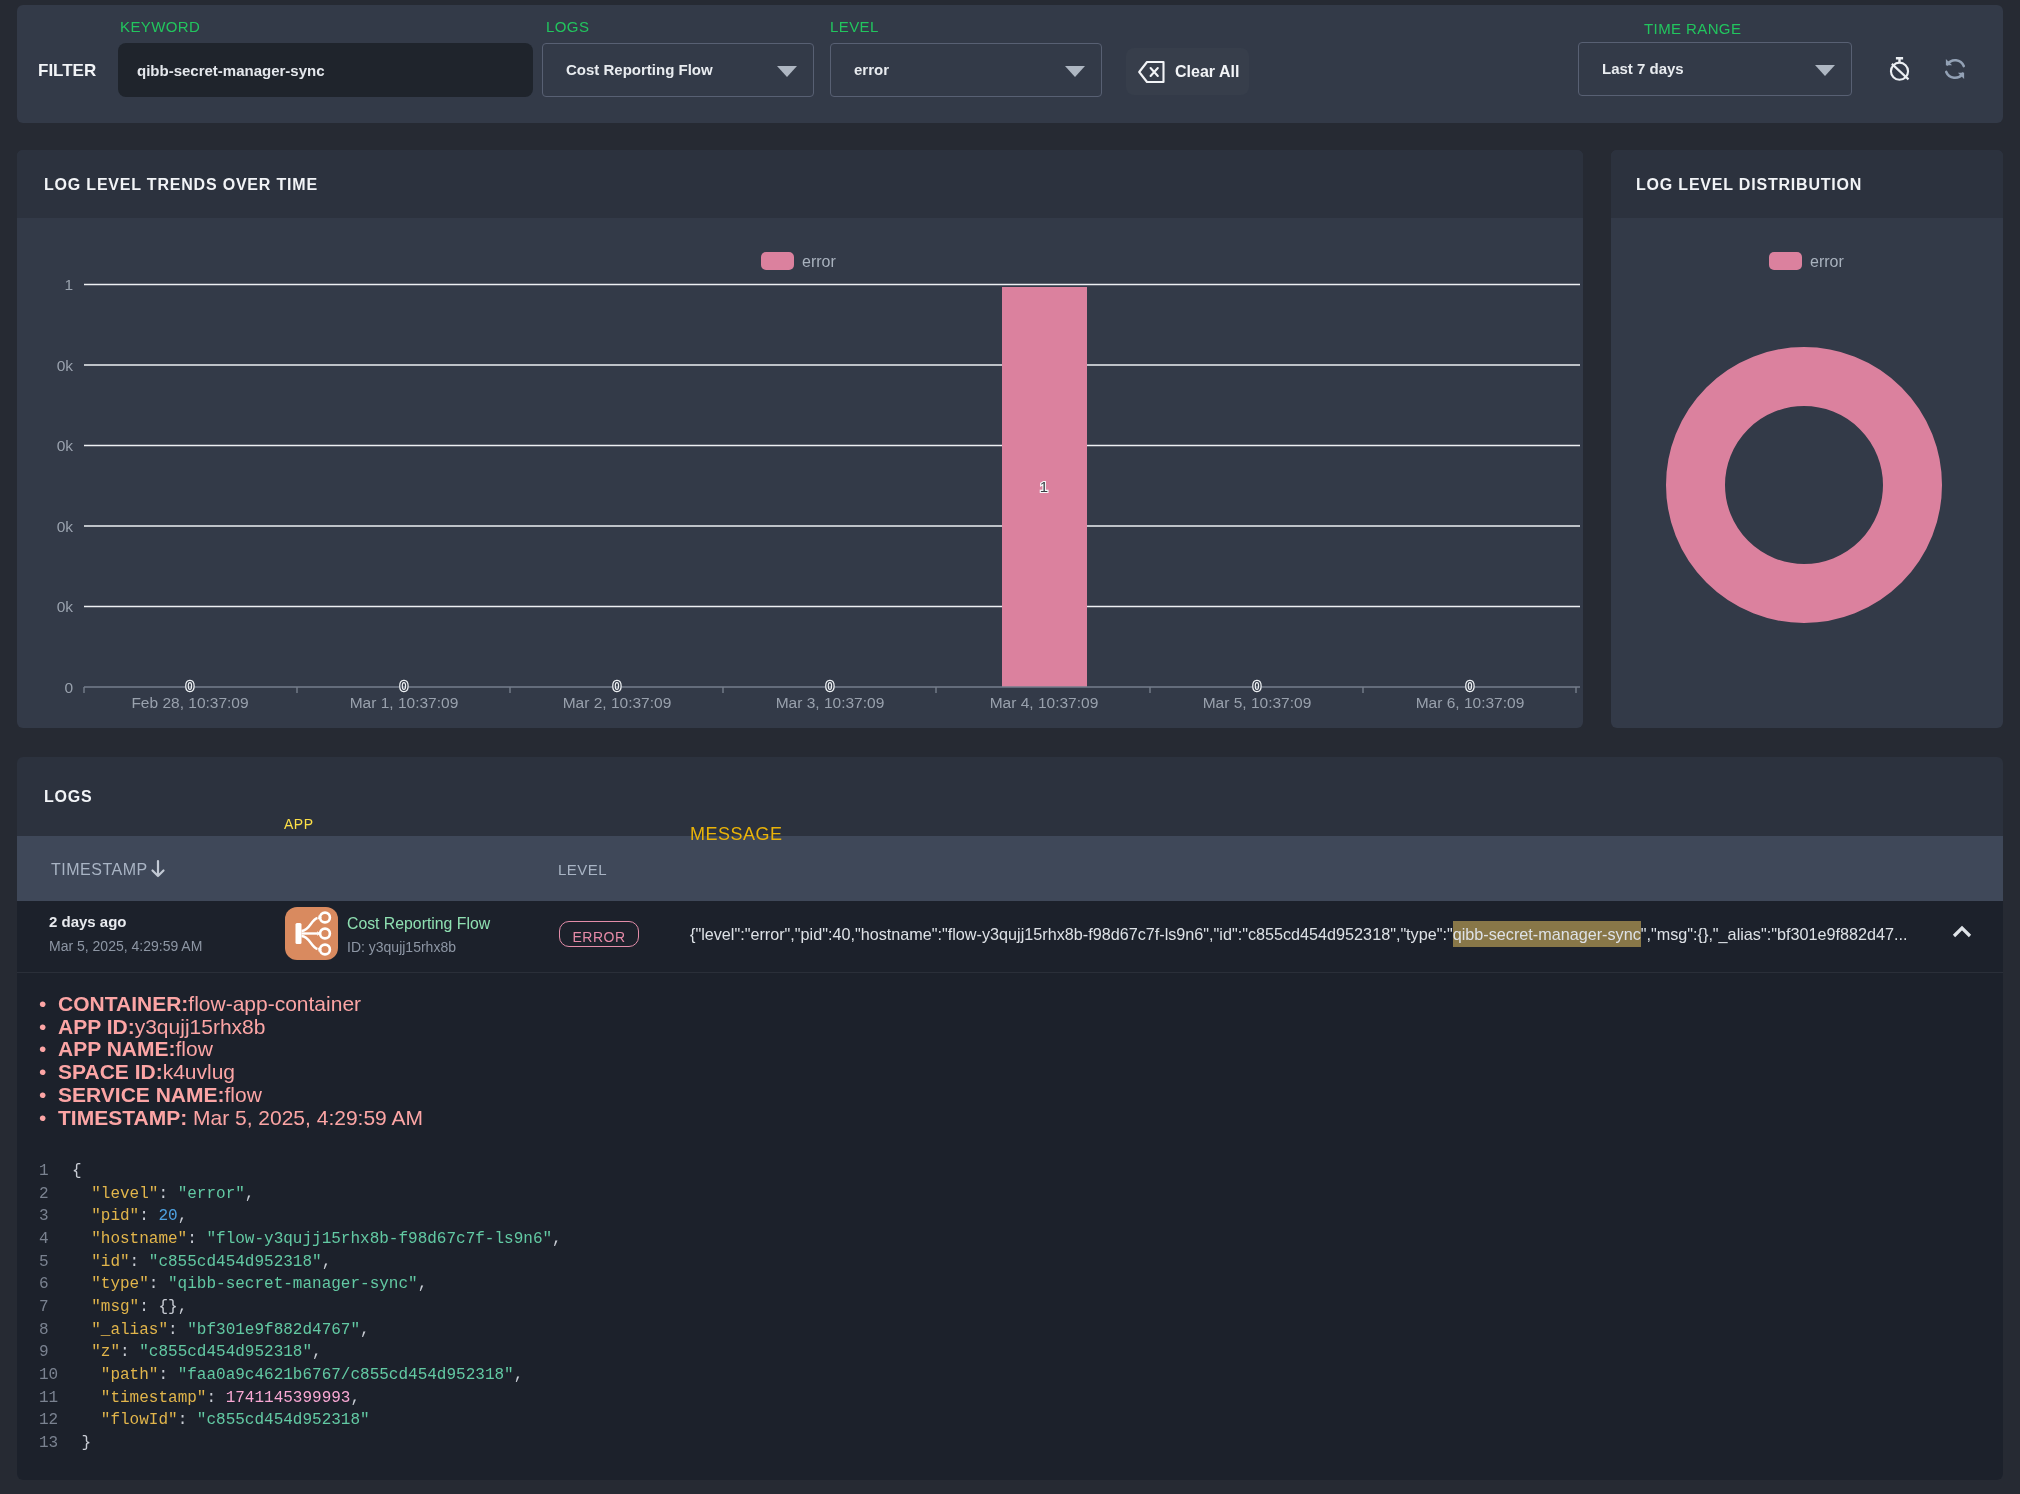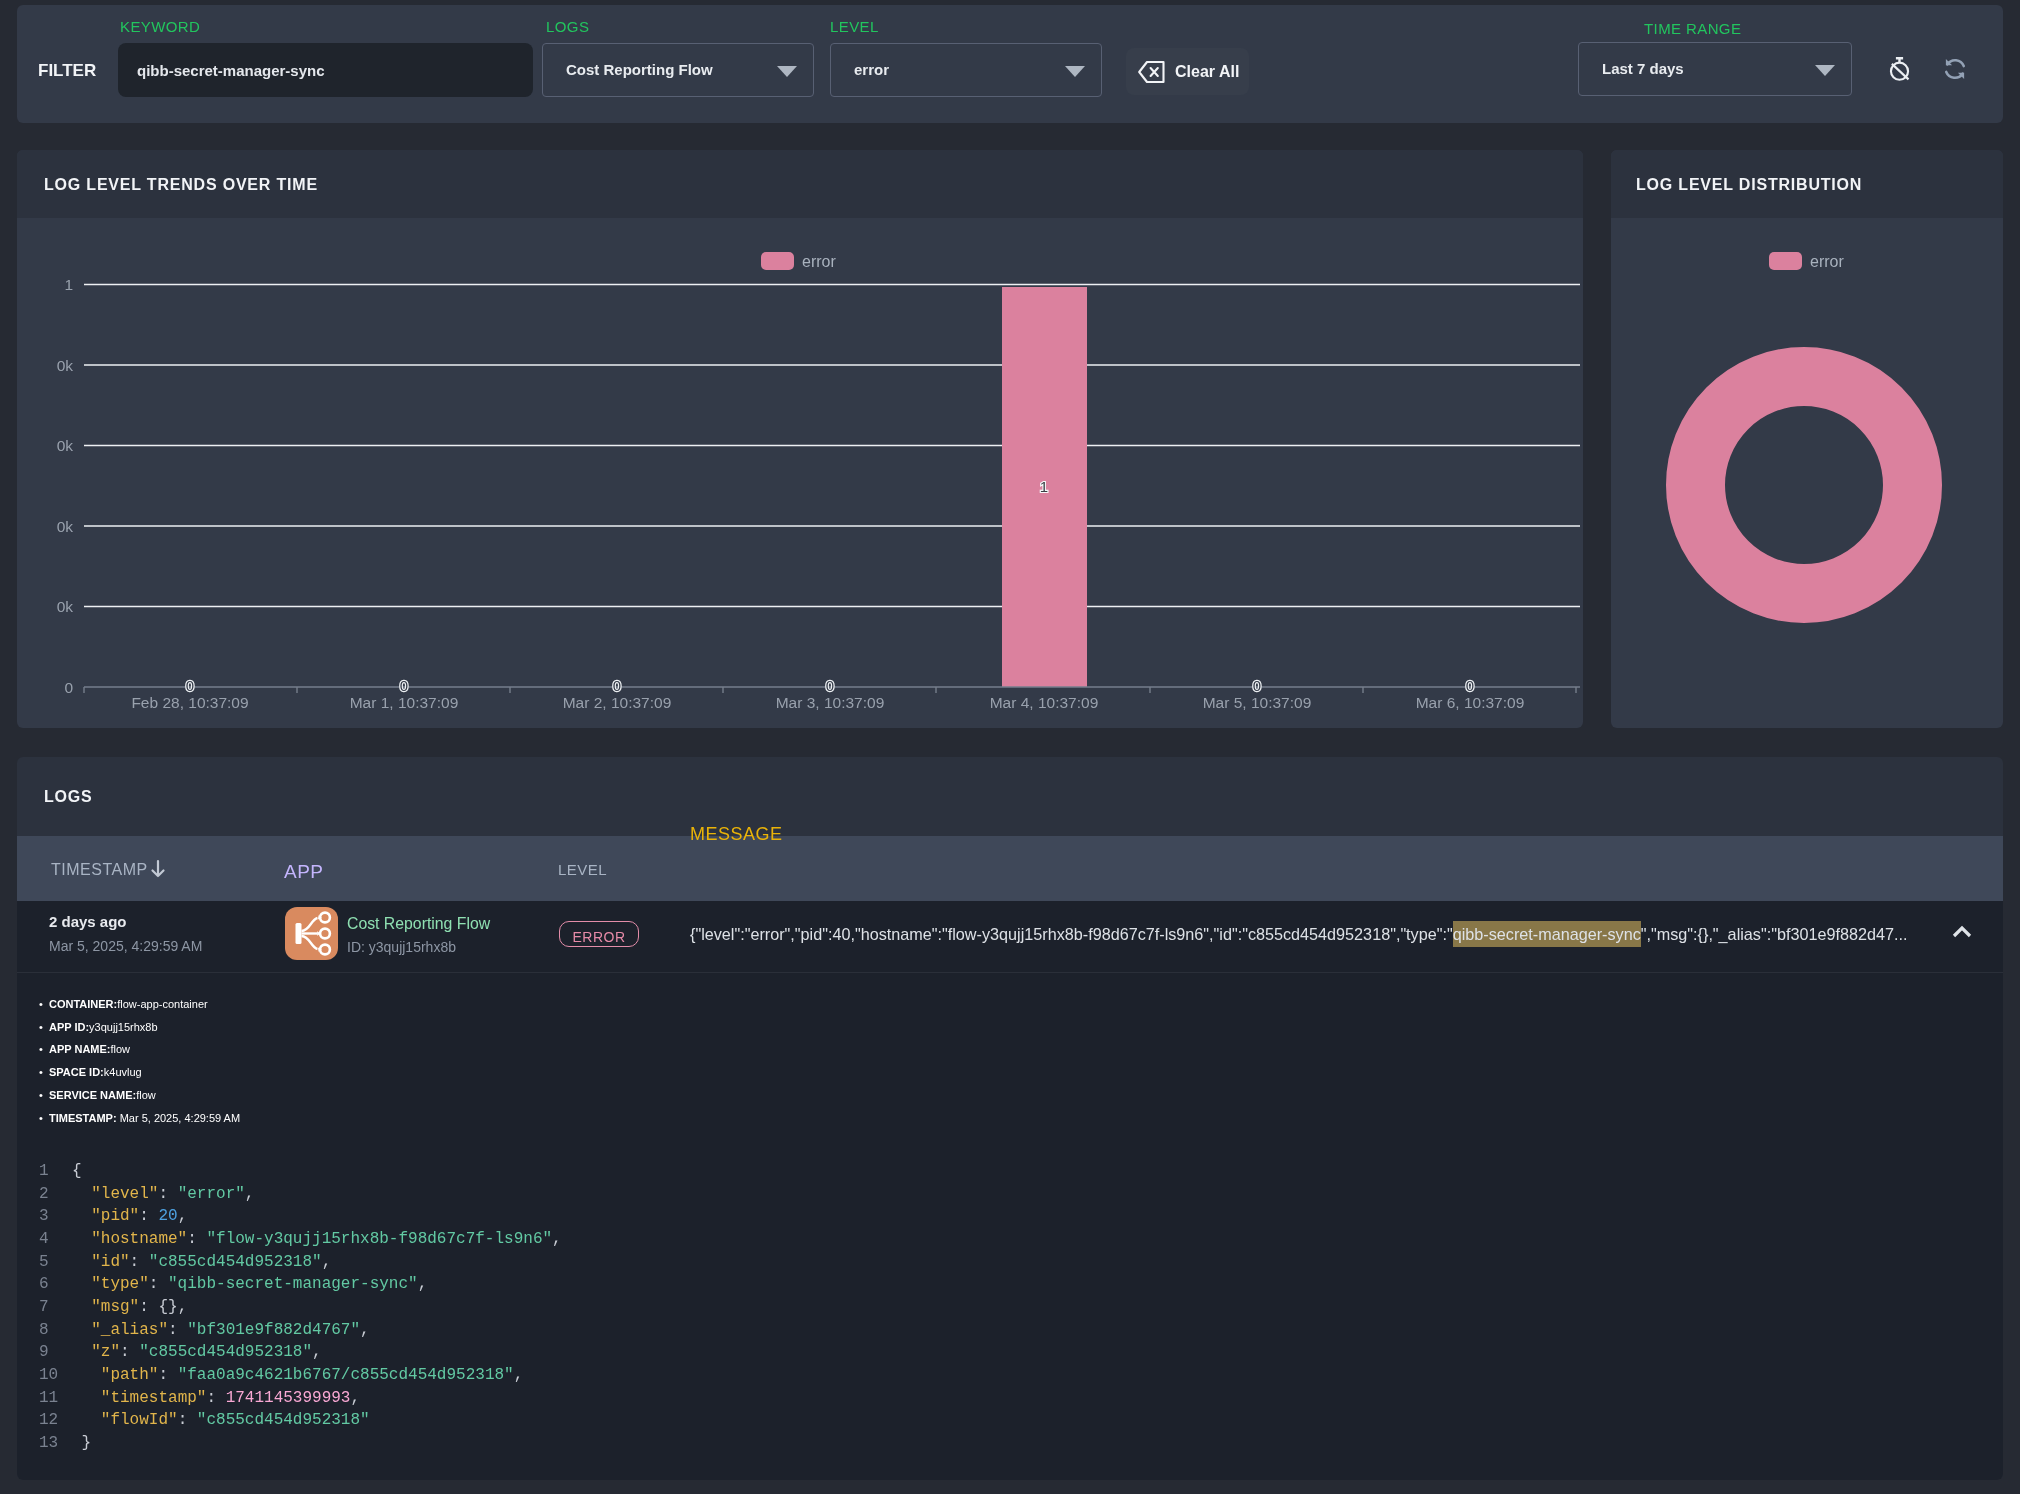--- a/index.html
+++ b/index.html
@@ -121,21 +121,21 @@
 </svg>
 
 <div class="panel" style="left:17px;top:757px;width:1986px;height:723px;background:#2c323e"></div>
 <div class="ptitle" style="left:44px;top:788px">LOGS</div>
 
 <div class="abs" style="left:17px;top:836px;width:1986px;height:65px;background:#3f4859"></div>
 <div class="abs" style="left:51px;top:861px;font-size:16px;color:#a9b4c4;letter-spacing:.5px">TIMESTAMP</div>
 <svg class="abs" style="left:148px;top:858px" width="20" height="22" viewBox="0 0 20 22">
   <path d="M10 3 V18 M4.5 12.5 L10 18 L15.5 12.5" fill="none" stroke="#c2c9d4" stroke-width="2.2" stroke-linecap="round" stroke-linejoin="round"></path>
 </svg>
-<div class="abs" style="left:284px;top:861px;font-size:19px;color:#c4b5fd;letter-spacing:.5px">APP</div>
+<div class="abs" style="left:284px;top:816px;font-size:14px;color:#fde047;letter-spacing:.5px">APP</div>
 <div class="abs" style="left:558px;top:861px;font-size:15px;color:#a9b4c4;letter-spacing:.5px">LEVEL</div>
 <div class="abs" style="left:690px;top:824px;font-size:18px;color:#eab308;letter-spacing:.5px">MESSAGE</div>
 
 <div class="abs" style="left:17px;top:901px;width:1986px;height:579px;background:#1c212b;border-radius:0 0 6px 6px"></div>
 <div class="abs" style="left:17px;top:972px;width:1986px;height:1px;background:#2a2f39"></div>
 
 <div class="abs" style="left:49px;top:913px;font-size:15px;font-weight:bold;color:#e8eaee">2 days ago</div>
 <div class="abs" style="left:49px;top:938px;font-size:14px;color:#8d96a4">Mar 5, 2025, 4:29:59 AM</div>
 
 <div class="abs" style="left:285px;top:907px;width:53px;height:53px;background:#d98a5f;border-radius:12px"></div>
@@ -162,21 +162,21 @@
 
 <div class="abs" style="left:559px;top:921px;width:80px;height:26px;border:1.4px solid #e38da9;border-radius:10px"></div>
 <div class="abs" style="left:559px;top:929px;width:80px;text-align:center;font-size:14px;letter-spacing:.5px;color:#e78ba8">ERROR</div>
 
 <div class="abs" style="left:690px;top:925px;font-size:16.2px;color:#dde1e6;white-space:nowrap">{"level":"error","pid":40,"hostname":"flow-y3qujj15rhx8b-f98d67c7f-ls9n6","id":"c855cd454d952318","type":"<span style="background:#887748;padding:4px 0">qibb-secret-manager-sync</span>","msg":{},"_alias":"bf301e9f882d47...</div>
 
 <svg class="abs" style="left:1951px;top:924px" width="22" height="16" viewBox="0 0 22 16">
   <path d="M3 12 L11 4 L19 12" fill="none" stroke="#dfe3e8" stroke-width="3.2"></path>
 </svg>
 
-<div class="abs" style="left:39px;top:993px;font-size:11px;color:#ffffff;line-height:22.7px">
+<div class="abs" style="left:39px;top:993px;font-size:21px;color:#fca5a5;line-height:22.7px">
   <div>•&nbsp;&nbsp;<b>CONTAINER:</b>flow-app-container</div>
   <div>•&nbsp;&nbsp;<b>APP ID:</b>y3qujj15rhx8b</div>
   <div>•&nbsp;&nbsp;<b>APP NAME:</b>flow</div>
   <div>•&nbsp;&nbsp;<b>SPACE ID:</b>k4uvlug</div>
   <div>•&nbsp;&nbsp;<b>SERVICE NAME:</b>flow</div>
   <div>•&nbsp;&nbsp;<b>TIMESTAMP:</b> Mar 5, 2025, 4:29:59 AM</div>
 </div>
 
 <div class="abs" style="left:39px;top:1160px;font-family:'Liberation Mono',monospace;font-size:16px;line-height:22.65px;color:#7a8290;white-space:pre;text-align:left">1
 2

